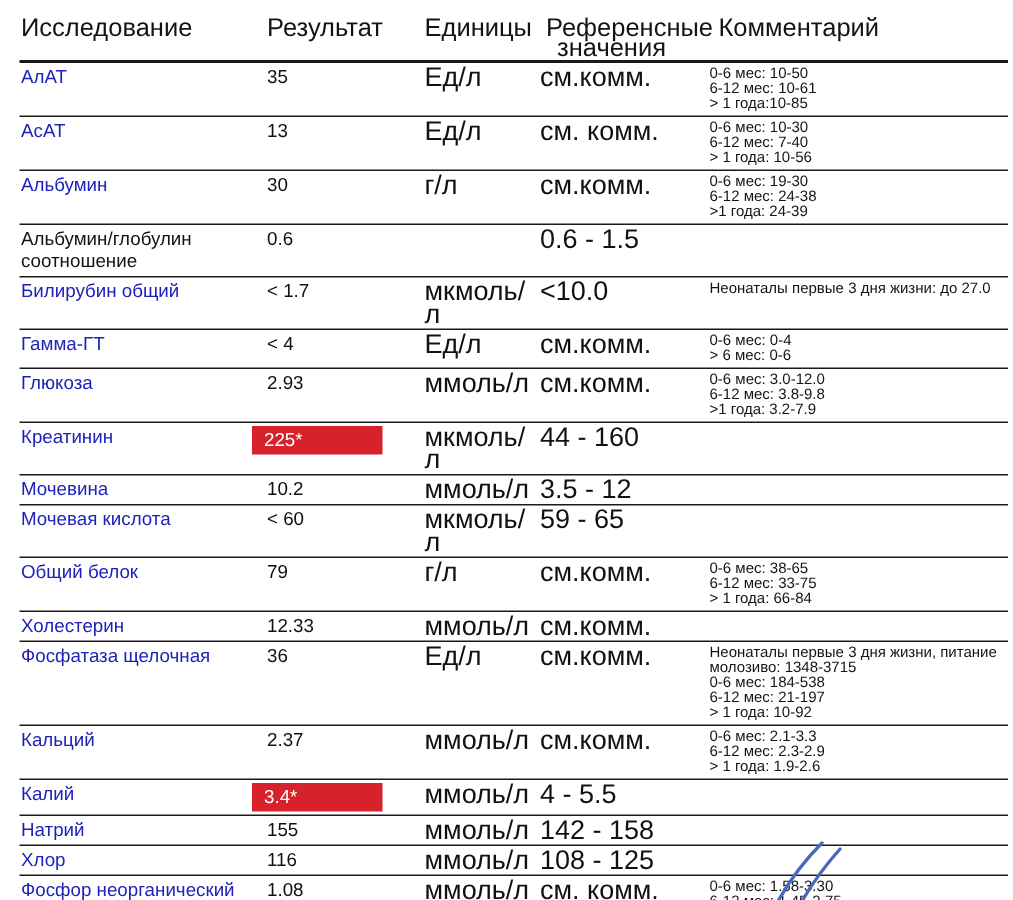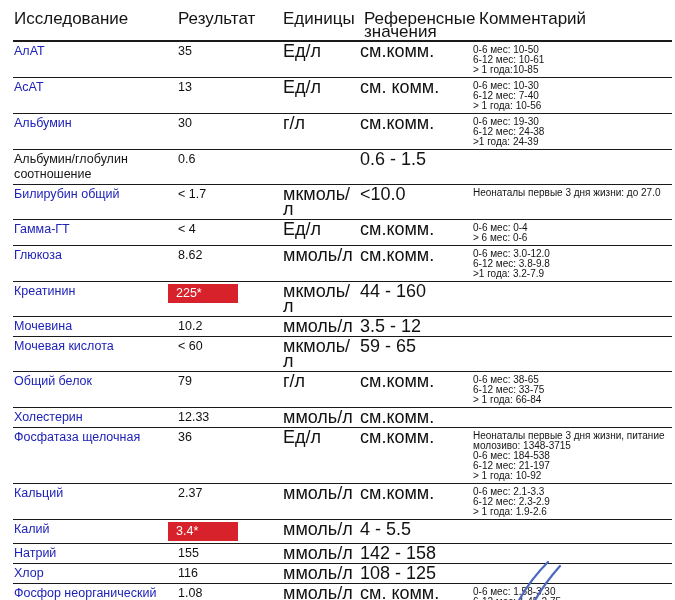--- a/index.html
+++ b/index.html
@@ -24,21 +24,21 @@
   
   #table-header{
     padding-top:12px;
     padding-bottom:2px;
     border-bottom:2px solid var(--border,#1a1a1a);
     font-size:17px;
     line-height:13px;
     color:#141414;
   }
   #table-header .hcell{padding-left:1px;}
-  #table-header .hcell.h-ref{padding-left:6px;max-width:80px;}
+  #table-header .hcell.h-ref{padding-left:6px;max-width:80px;text-align:right;}
   #table-header .hcell.h-com{padding-left:7px;}
   
   .row{
     padding-top:2px;
     padding-bottom:2px;
     border-bottom:1px solid var(--border,#1a1a1a);
   }
   .cell{padding-left:1px;}
   .cell-name{
     font-size:12.5px;
@@ -49,21 +49,21 @@
   .cell-name.plain{color:#141414;}
   .cell-result{
     font-size:12.5px;
     line-height:15px;
     font-weight:normal;
     color:#111;
   }
   .result-badge{
     display:inline-block;
     box-sizing:border-box;
-    width:70px;
+    width:87px;
     margin-left:-10px;
     padding:2px 8px 2px 8px;
     background:var(--abnormal-bg,#d8222b);
     color:var(--abnormal-text,#fff);
   }
   .cell-units,.cell-ref{
     font-size:18px;
     line-height:15px;
     color:#111;
   }
@@ -159,21 +159,21 @@
     <div class="cell cell-units">Ед/л</div>
     <div class="cell cell-ref">см.комм.</div>
     <div class="cell cell-comment">
             <div class="comment-line">0-6 мес: 0-4</div>
             <div class="comment-line">&gt; 6 мес: 0-6</div>
           </div>
   </div>
 
   <div class="grid-row row">
     <div class="cell cell-name">Глюкоза</div>
-    <div class="cell cell-result"><span class="result-text">8.62</span></div>
+    <div class="cell cell-result"><span class="result-text">2.93</span></div>
     <div class="cell cell-units">ммоль/л</div>
     <div class="cell cell-ref">см.комм.</div>
     <div class="cell cell-comment">
             <div class="comment-line">0-6 мес: 3.0-12.0</div>
             <div class="comment-line">6-12 мес: 3.8-9.8</div>
             <div class="comment-line">&gt;1 года: 3.2-7.9</div>
           </div>
   </div>
 
   <div class="grid-row row">

